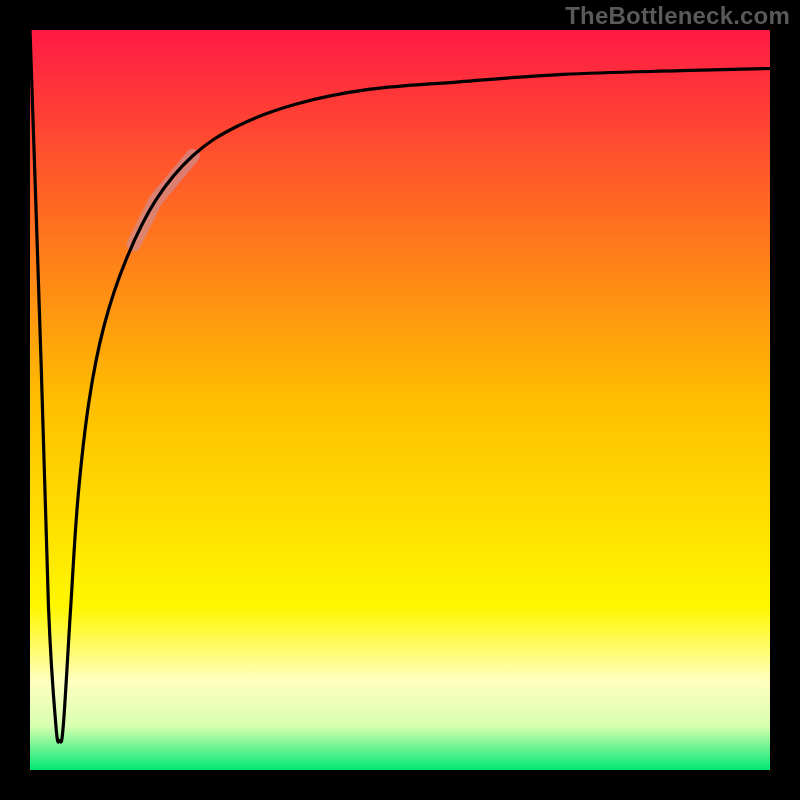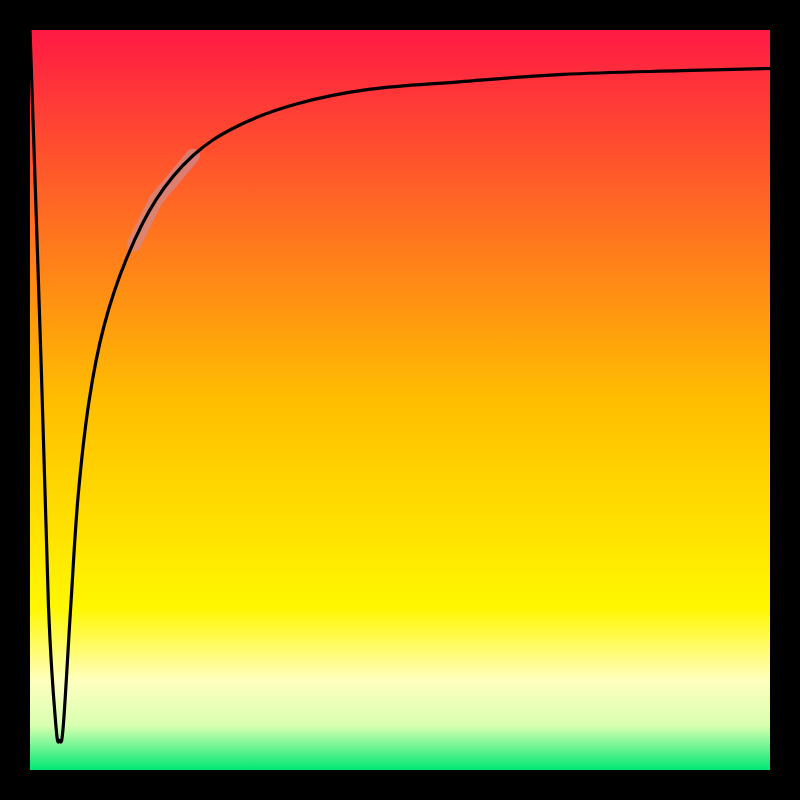--- a/index.html
+++ b/index.html
@@ -30,20 +30,21 @@
     display: block;
     position: absolute;
     top: 0;
     left: 0;
   }
 </style>
 </head>
 <body>
 
 <div class="frame">
+  <div class="watermark">TheBottleneck.com</div>
 
   <svg id="chart-svg" width="800" height="800" viewBox="0 0 800 800">
     <defs>
       <linearGradient id="bg-grad" x1="0" y1="0" x2="0" y2="1">
           <stop offset="0%" stop-color="#ff1a44"></stop>
           <stop offset="50%" stop-color="#ffbe00"></stop>
           <stop offset="78%" stop-color="#fff700"></stop>
           <stop offset="88%" stop-color="#ffffc0"></stop>
           <stop offset="94%" stop-color="#d8ffb0"></stop>
           <stop offset="100%" stop-color="#00e874"></stop>

